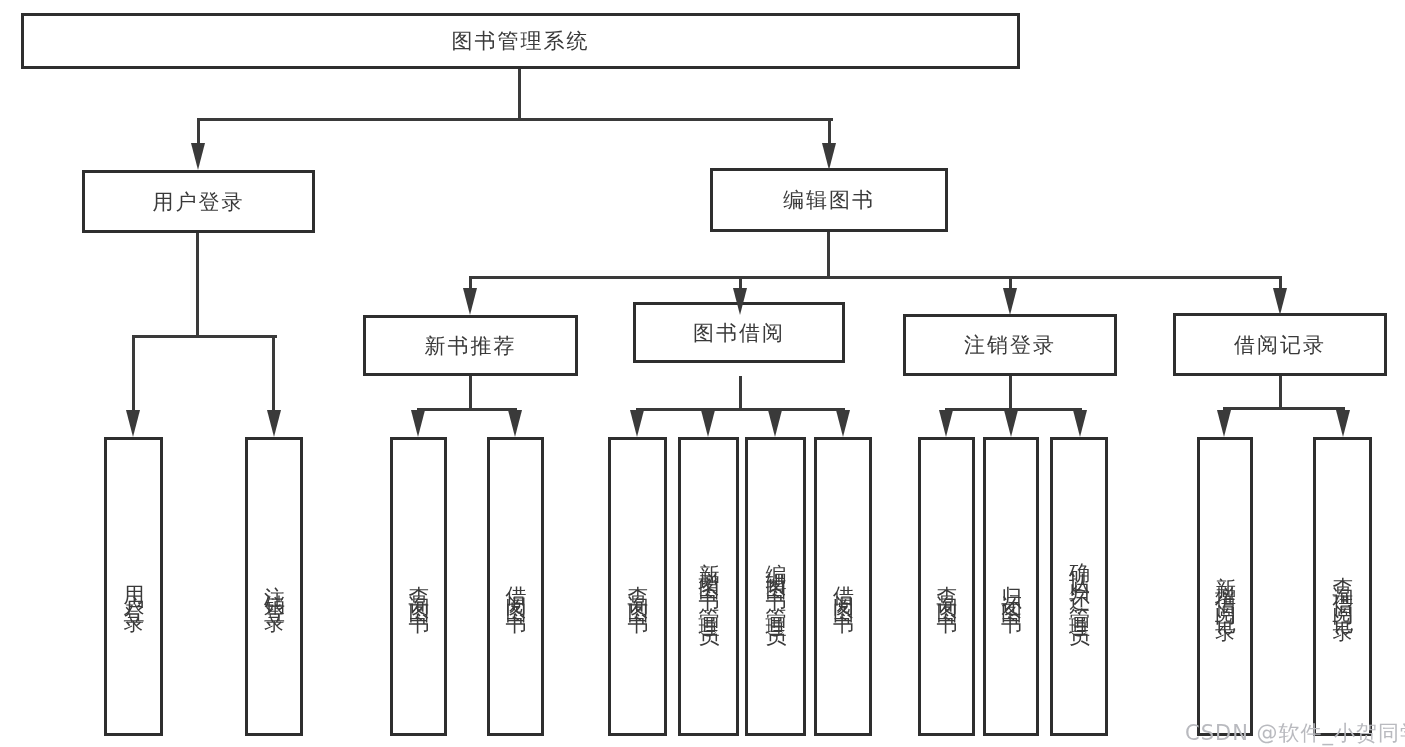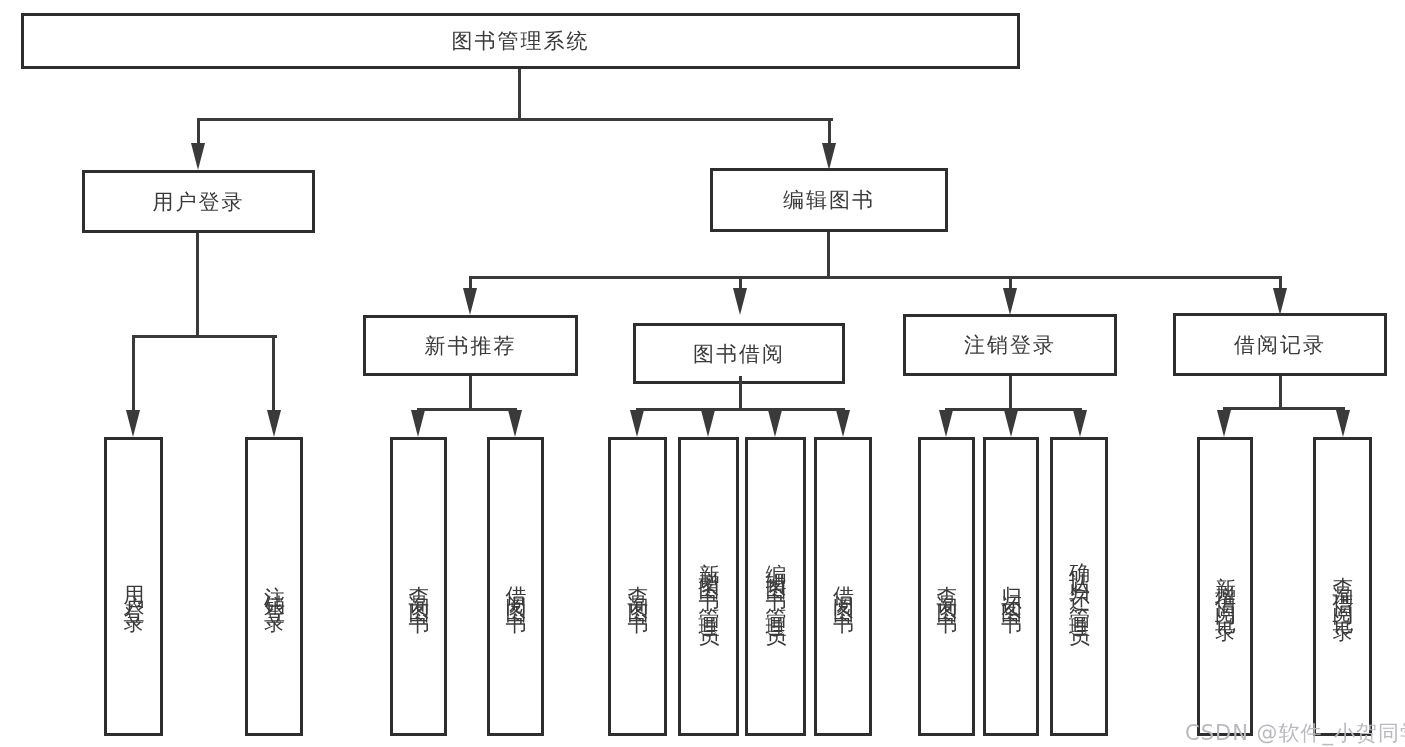--- a/index.html
+++ b/index.html
@@ -38,21 +38,21 @@
       </div>
       <div class="node h" style="left: 82px; top: 170px; width: 233px; height: 63px;">
         <span class="label">用户登录</span>
       </div>
       <div class="node h" style="left: 710px; top: 168px; width: 238px; height: 64px;">
         <span class="label">编辑图书</span>
       </div>
       <div class="node h" style="left: 363px; top: 315px; width: 215px; height: 61px; font-family: Liberation Mono, monospace;">
         <span class="label">新书推荐</span>
       </div>
-      <div class="node h" style="left: 633px; top: 323px; width: 212px; height: 61px;">
+      <div class="node h" style="left: 633px; top: 302px; width: 212px; height: 61px;">
         <span class="label">图书借阅</span>
       </div>
       <div class="node h" style="left: 903px; top: 314px; width: 214px; height: 62px;">
         <span class="label">注销登录</span>
       </div>
       <div class="node h" style="left: 1173px; top: 313px; width: 214px; height: 63px;">
         <span class="label">借阅记录</span>
       </div>
       <div class="node v" style="left: 104px; top: 437px; width: 59px; height: 299px;">
         <span class="label">用户登录</span>

